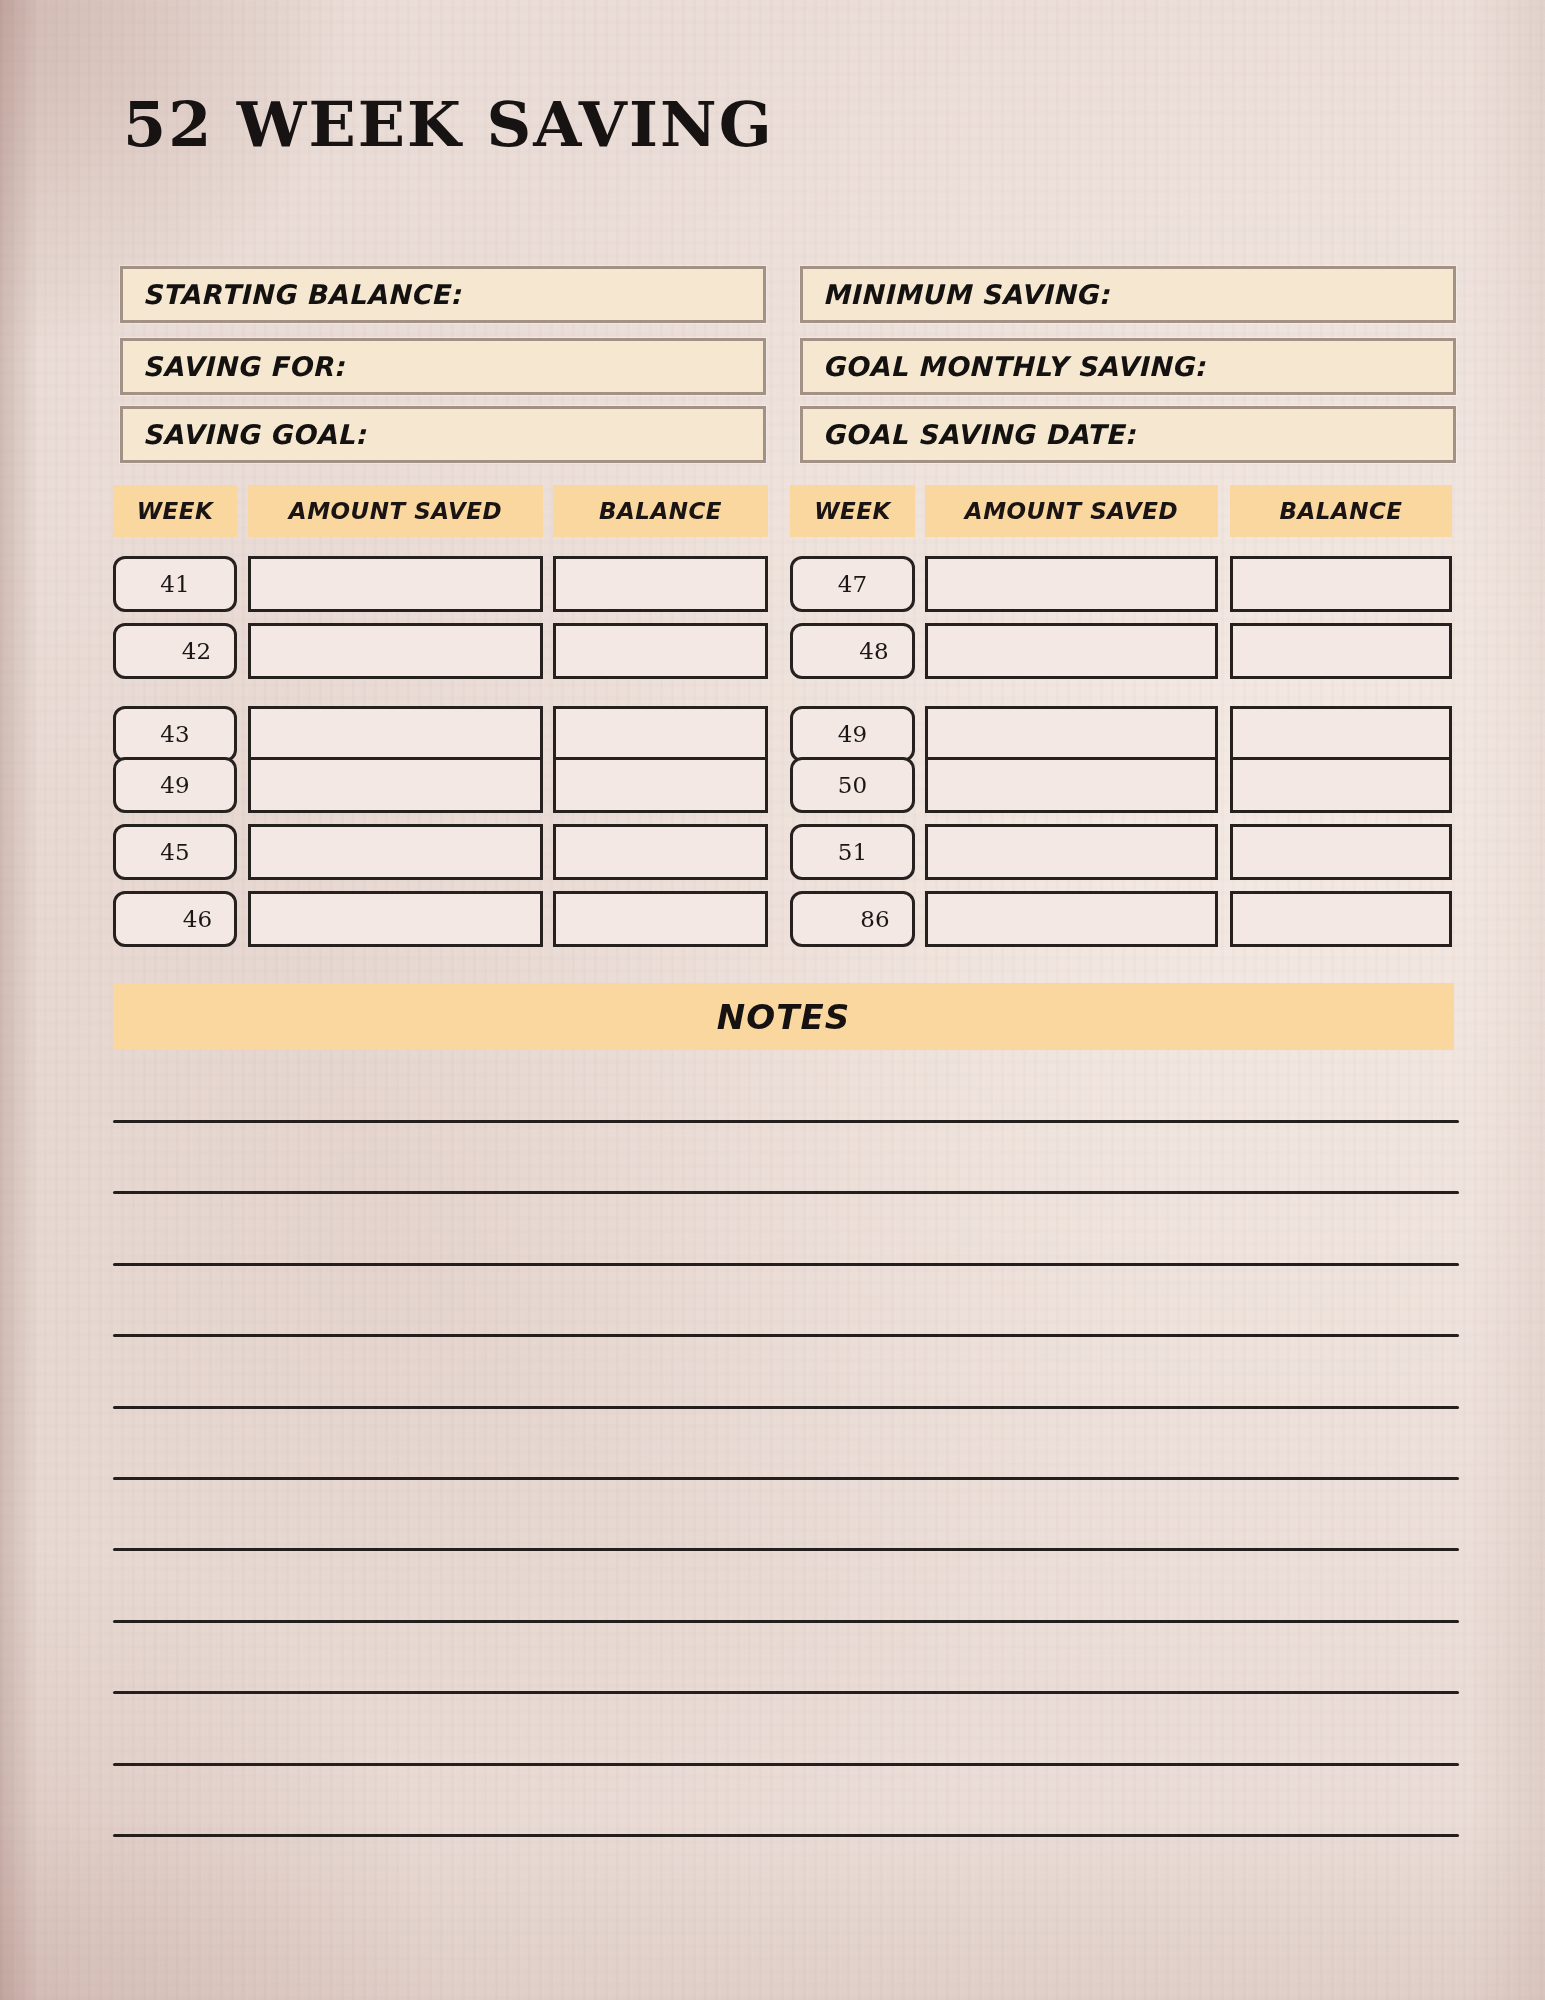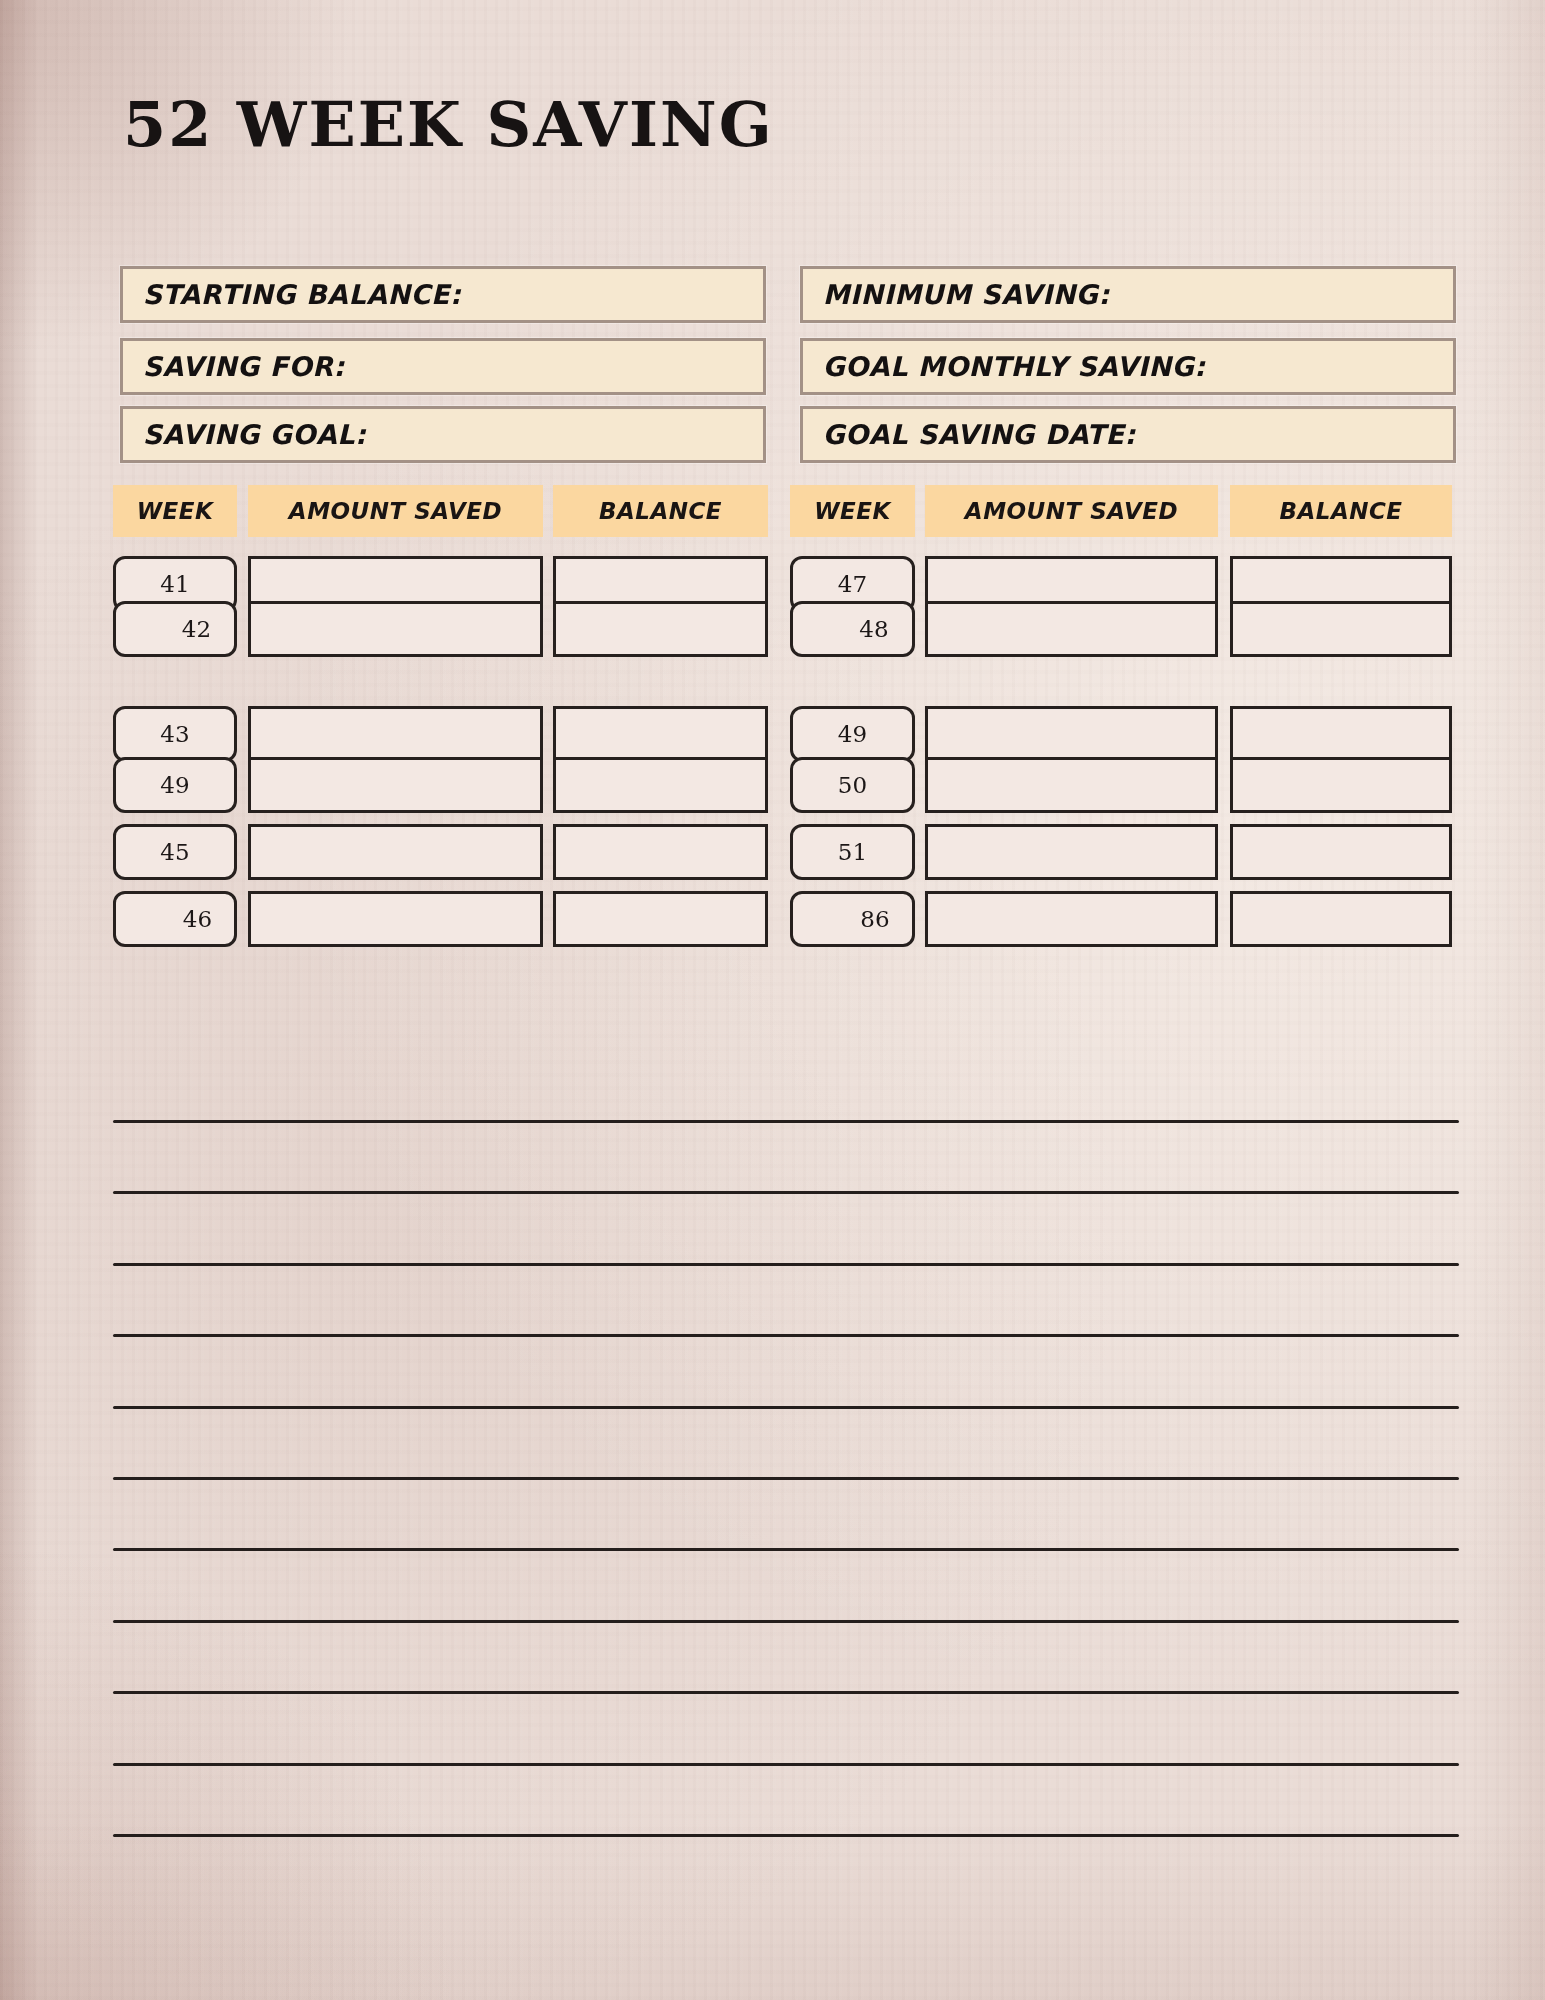--- a/index.html
+++ b/index.html
@@ -56,21 +56,21 @@
 
   .cell{
     position:absolute;height:56px;box-sizing:border-box;
     background:#f3e8e3;border:3px solid #26201e;
   }
   .week{
     display:flex;align-items:center;justify-content:center;
     font-family:"DejaVu Serif", "Liberation Serif", serif;
     font-size:23px;color:#1c1717;border-radius:12px;
   }
-  .r0{top:556px;} .r1{top:601px;padding-left:43px;} .r2{top:690px;margin-top:16px;}
+  .r0{top:556px;} .r1{top:623px;padding-left:43px;} .r2{top:690px;margin-top:16px;}
   .r3{top:757px;} .r4{top:824px;} .r5{top:891px;padding-left:45px;}
 
   .notes-bar{
     position:absolute;left:113px;width:1341px;top:983px;height:67px;
     background:#fbd7a0;display:flex;align-items:center;justify-content:center;
     font-style:italic;font-weight:800;font-size:34px;color:#161211;letter-spacing:1px;
   }
   .notes-line{
     position:absolute;left:113px;width:1346px;height:3px;
     background:#241e1c;border-radius:2px;
@@ -151,20 +151,21 @@
   <div class="cell col6 r3"></div>
 
   <div class="cell week col4 r4">51</div>
   <div class="cell col5 r4"></div>
   <div class="cell col6 r4"></div>
 
   <div class="cell week col4 r5">86</div>
   <div class="cell col5 r5"></div>
   <div class="cell col6 r5"></div>
 
+  <div class="notes-bar">NOTES</div>
   <div id="notes-lines">
       <div class="notes-line" style="top: 1120px;"></div>
       <div class="notes-line" style="top: 1191px;"></div>
       <div class="notes-line" style="top: 1263px;"></div>
       <div class="notes-line" style="top: 1334px;"></div>
       <div class="notes-line" style="top: 1406px;"></div>
       <div class="notes-line" style="top: 1477px;"></div>
       <div class="notes-line" style="top: 1548px;"></div>
       <div class="notes-line" style="top: 1620px;"></div>
       <div class="notes-line" style="top: 1691px;"></div>

